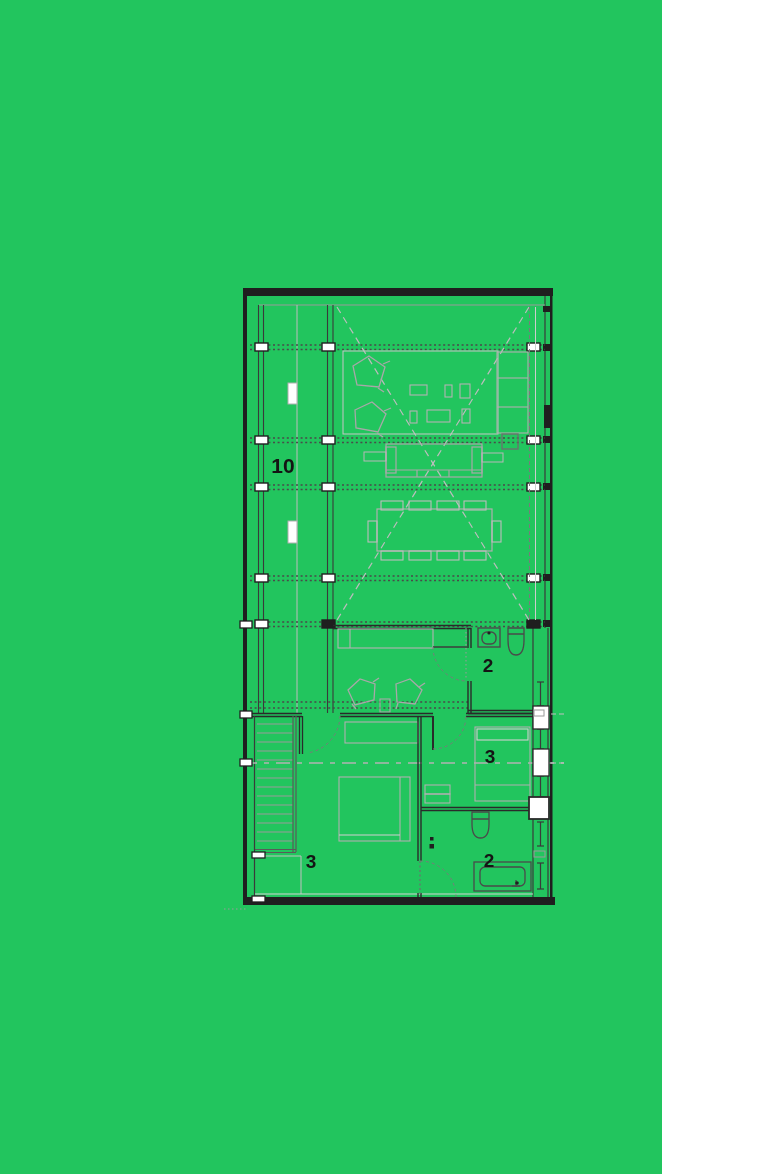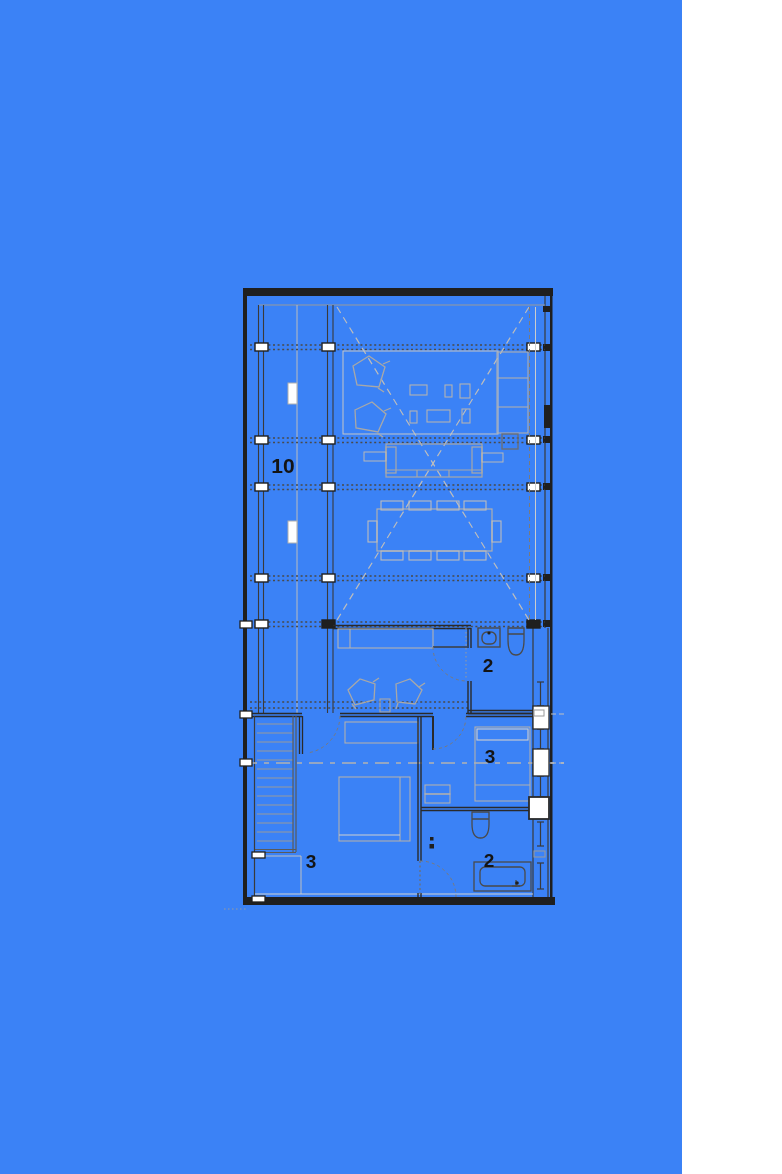--- a/index.html
+++ b/index.html
@@ -1,17 +1,17 @@
 <!DOCTYPE html>
 <html><head>
 <meta charset="utf-8">
 <style>
   html,body{margin:0;padding:0;background:#ffffff;}
-  .page{position:relative;width:662px;height:1174px;background:#3b82f6;overflow:hidden;
-        font-family:"Liberation Sans", sans-serif;padding-left:20px;}
+  .page{position:relative;width:662px;height:1174px;background:#22c55e;overflow:hidden;
+        font-family:"Liberation Sans", sans-serif;}
   svg{position:absolute;left:0;top:0;}
   text{font-family:"Liberation Sans", sans-serif;font-weight:bold;fill:#141414;}
   .room-label{font-size:19px;}
   .terrace-label{font-size:21px;}
 </style>
 </head>
 <body>
 
 <div class="page">
 <svg width="782" height="1174" viewBox="0 0 782 1174">

